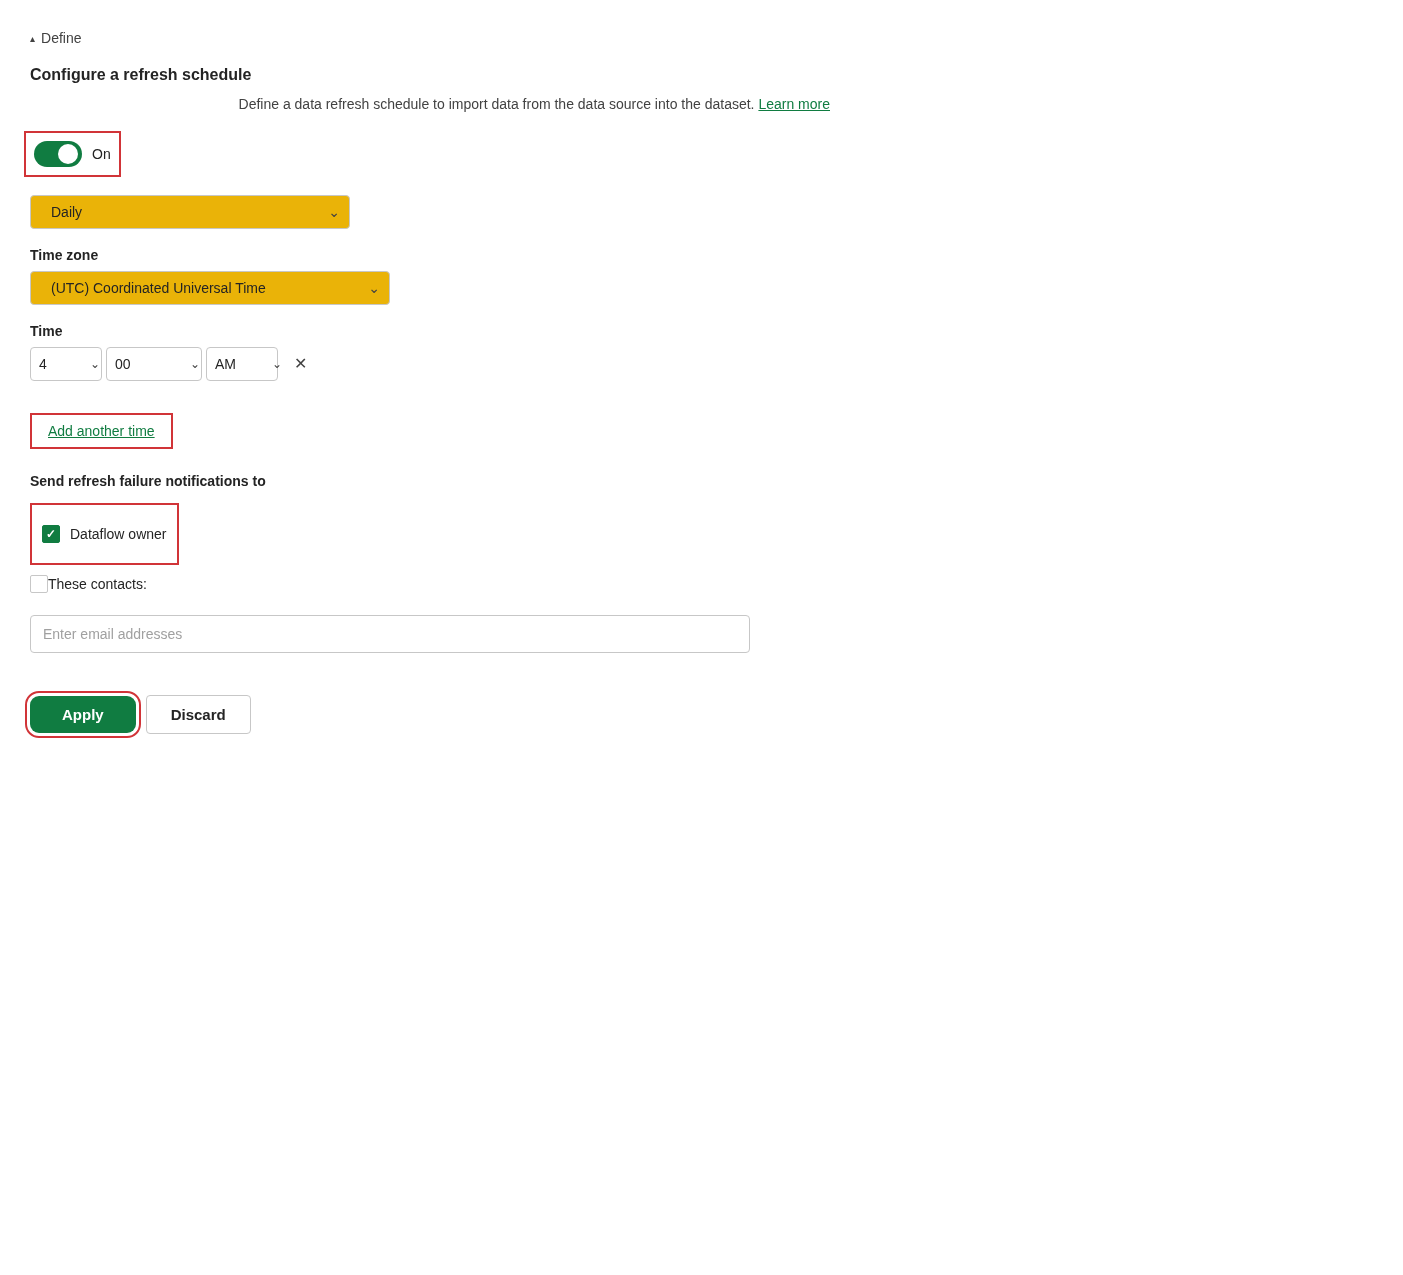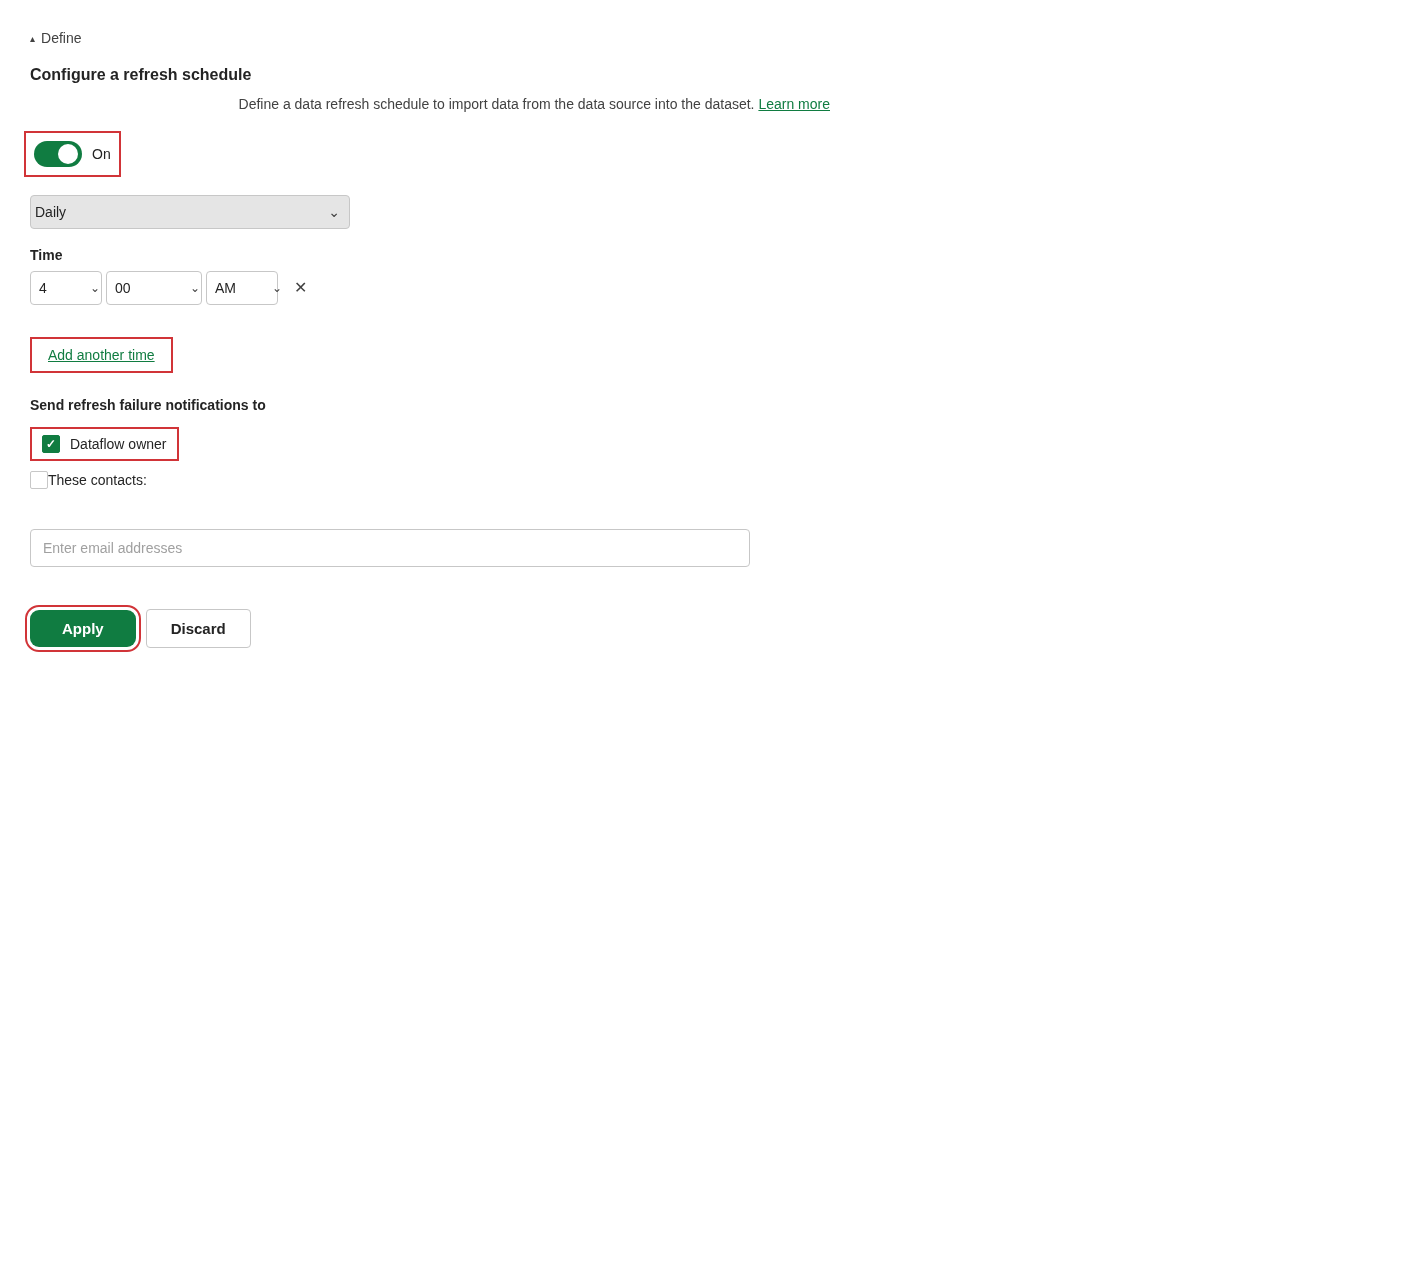--- a/index.html
+++ b/index.html
@@ -107,24 +107,24 @@
       color: #242424;
       margin-bottom: 8px;
       display: block;
     }
 
     .select-field {
       appearance: none;
       -webkit-appearance: none;
       border: 1px solid #c7c7c7;
       border-radius: 4px;
-      padding: 8px 36px 8px 4px;
-      font-size: 14px;
-      color: #242424;
-      background: #e5e5e5;
+      padding: 8px 36px 8px 20px;
+      font-size: 14px;
+      color: #242424;
+      background: #eab308;
       background-image: none;
       cursor: pointer;
       outline: none;
     }
 
     .select-wrapper {
       position: relative;
       display: inline-block;
     }
 
@@ -258,40 +258,40 @@
       color: #ffffff;
       font-size: 12px;
       font-weight: bold;
     }
 
     .checkbox-wrapper-highlight {
       display: flex;
       align-items: center;
       gap: 10px;
       border: 2px solid #d13438;
-      padding: 6px 10px;
+      padding: 20px 10px;
       width: fit-content;
     }
 
     .checkbox-text {
       font-size: 14px;
       color: #242424;
     }
 
     
     .email-input {
       width: 720px;
       max-width: 100%;
       border: 1px solid #c7c7c7;
       border-radius: 4px;
       padding: 10px 12px;
       font-size: 14px;
       color: #242424;
       outline: none;
-      margin-top: 28px;
+      margin-top: 10px;
       margin-bottom: 24px;
     }
 
     .email-input::placeholder {
       color: #a0a0a0;
     }
 
     
     .button-row {
       display: flex;
@@ -366,20 +366,30 @@
     <div class="select-wrapper">
       <select class="select-field frequency-select">
         <option>Daily</option>
         <option>Weekly</option>
         <option>Monthly</option>
       </select>
     </div>
   </div>
 
   
+  <div class="field-group">
+    <label class="field-label">Time zone</label>
+    <div class="select-wrapper">
+      <select class="select-field timezone-select">
+        <option>(UTC) Coordinated Universal Time</option>
+        <option>(UTC-05:00) Eastern Time</option>
+        <option>(UTC-08:00) Pacific Time</option>
+      </select>
+    </div>
+  </div>
 
   
   <div class="field-group">
     <label class="field-label">Time</label>
     <div class="time-row">
 
       <div class="time-select-wrapper">
         <select class="time-select-small time-hour">
           <option>1</option><option>2</option><option>3</option>
           <option selected="">4</option>

